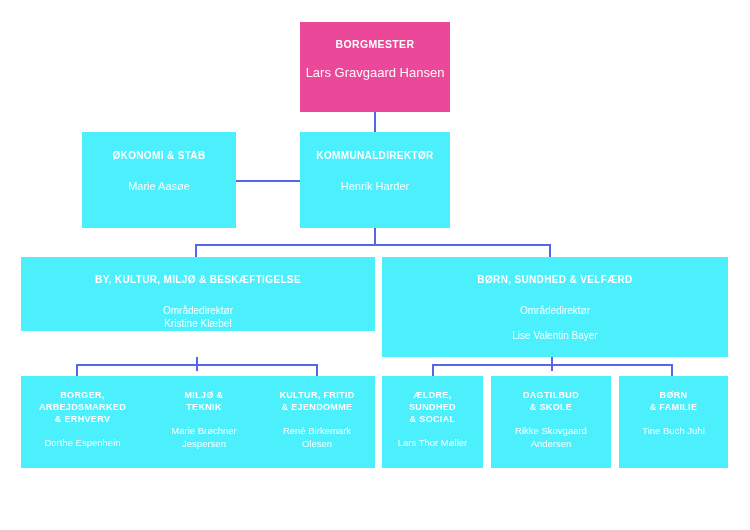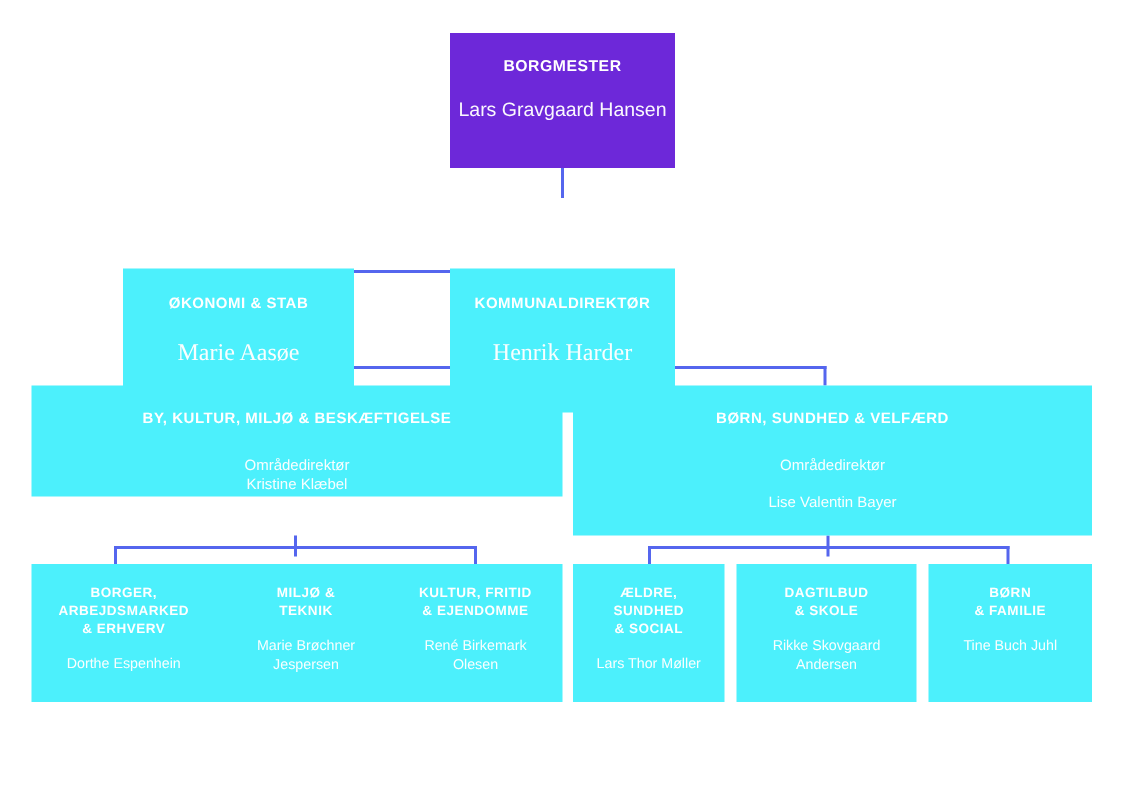--- a/index.html
+++ b/index.html
@@ -39,44 +39,42 @@
   }
 
   .node .person {
     line-height: 1.3;
     color: #ffffff;
     opacity: 0.97;
   }
 
   
   .node.level1 {
-    background: #6d28d9;
+    background: #ec4899;
     padding-top: 16px;
   }
   .node.level1 .title {
     font-size: 10.5px;
   }
   .node.level1 .person {
     font-size: 13px;
     margin-top: 14px;
   }
 
   
   .node.level2 {
     background: #4cf0fc;
     padding-top: 18px;
-    margin-top: 47px;
   }
   .node.level2 .title {
     font-size: 10px;
   }
   .node.level2 .person {
-    font-size: 16px;
+    font-size: 11px;
     margin-top: 16px;
-    font-family: Liberation Serif, serif;
   }
 
   
   .node.level3 {
     background: #4cf0fc;
     padding-top: 17px;
   }
   .node.level3 .title {
     font-size: 10px;
   }

